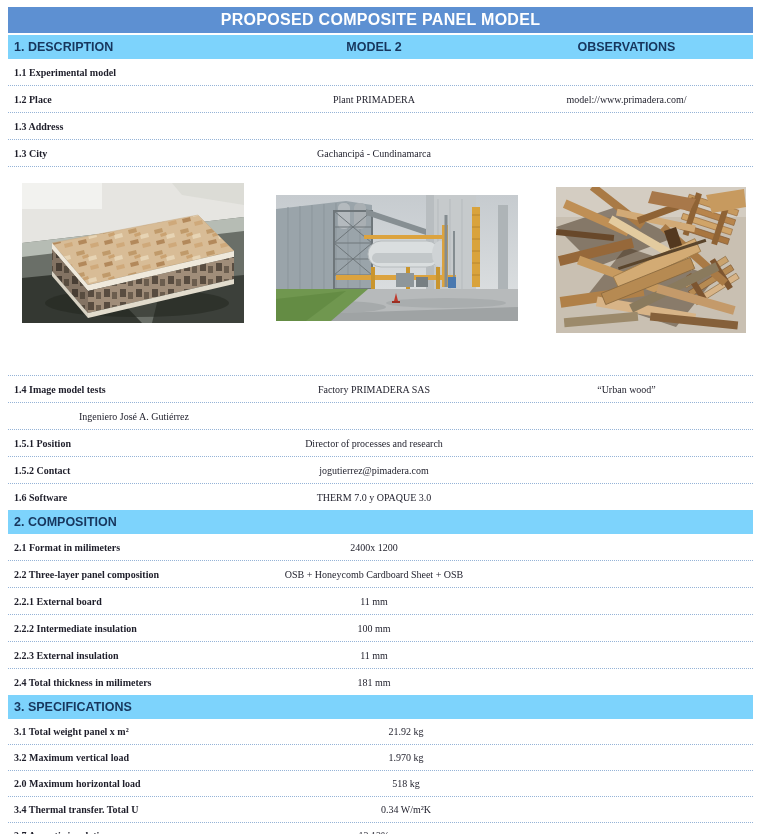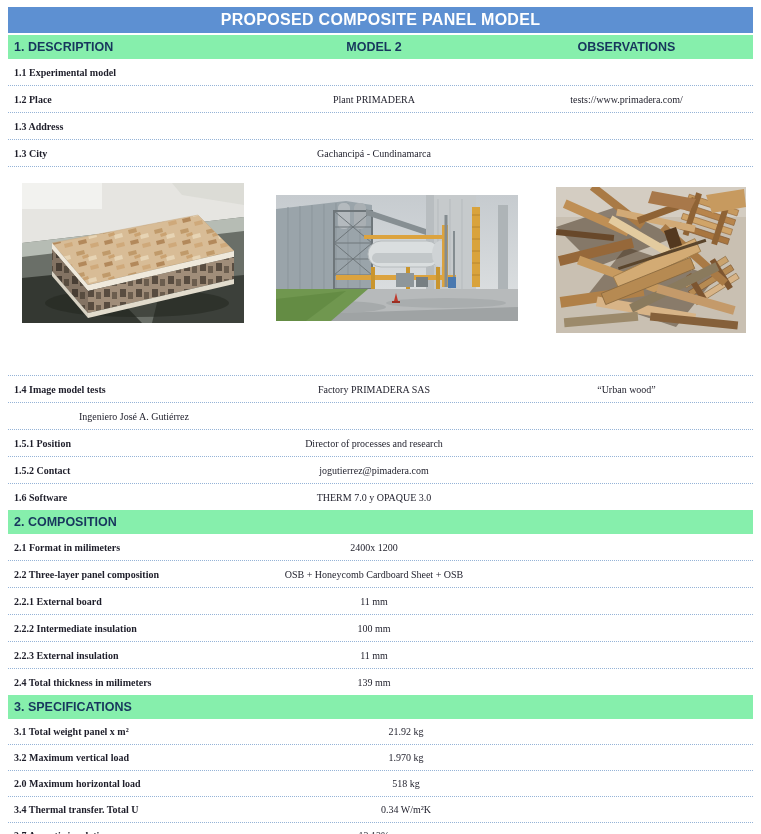--- a/index.html
+++ b/index.html
@@ -9,21 +9,21 @@
     -webkit-font-smoothing:antialiased;
   }
   .doc{position:absolute;top:7px;left:8px;width:745px;}
   .topbar{
     height:26px;background:#5d90d2;color:#ffffff;
     display:flex;align-items:center;justify-content:center;
     font-size:16px;font-weight:700;letter-spacing:.3px;
   }
   .gap2{height:2px;}
   .sechdr{
-    height:24px;background:#86efac;color:#17365d;
+    height:24px;background:#7dd3fc;color:#17365d;
     display:flex;align-items:center;font-size:12.5px;font-weight:700;
   }
   .row{
     height:26px;display:flex;align-items:center;
     border-bottom:1px dotted #95b3d7;
     font-size:10px;color:#1e1e2a;font-family:Liberation Serif, serif;
   }
   .row.nb{border-bottom:none;}
   .row.last{border-bottom:2px solid #6b96cf;height:25px;}
   .row.h25{height:25px;gap:32px;}
@@ -56,21 +56,21 @@
   </div>
 
   <div class="row">
     <div class="c-label">1.1 Experimental model</div>
     <div class="c-value"></div>
     <div class="c-obs"></div>
   </div>
   <div class="row">
     <div class="c-label">1.2 Place</div>
     <div class="c-value">Plant PRIMADERA</div>
-    <div class="c-obs">tests://www.primadera.com/</div>
+    <div class="c-obs">model://www.primadera.com/</div>
   </div>
   <div class="row">
     <div class="c-label">1.3 Address</div>
     <div class="c-obs"></div>
   </div>
   <div class="row">
     <div class="c-label">1.3 City</div>
     <div class="c-value">Gachancipá - Cundinamarca</div>
     <div class="c-obs"></div>
   </div>
@@ -251,21 +251,21 @@
     <div class="c-value">100 mm</div>
     <div class="c-obs"></div>
   </div>
   <div class="row">
     <div class="c-label">2.2.3 External insulation</div>
     <div class="c-value">11 mm</div>
     <div class="c-obs"></div>
   </div>
   <div class="row nb">
     <div class="c-label">2.4 Total thickness in milimeters</div>
-    <div class="c-value">139 mm</div>
+    <div class="c-value">181 mm</div>
     <div class="c-obs"></div>
   </div>
 
   <div class="sechdr">
     <div class="c-label">3. SPECIFICATIONS</div>
     <div class="c-value"></div>
     <div class="c-obs"></div>
   </div>
   <div class="row h25">
     <div class="c-label">3.1 Total weight panel  x m²</div>

